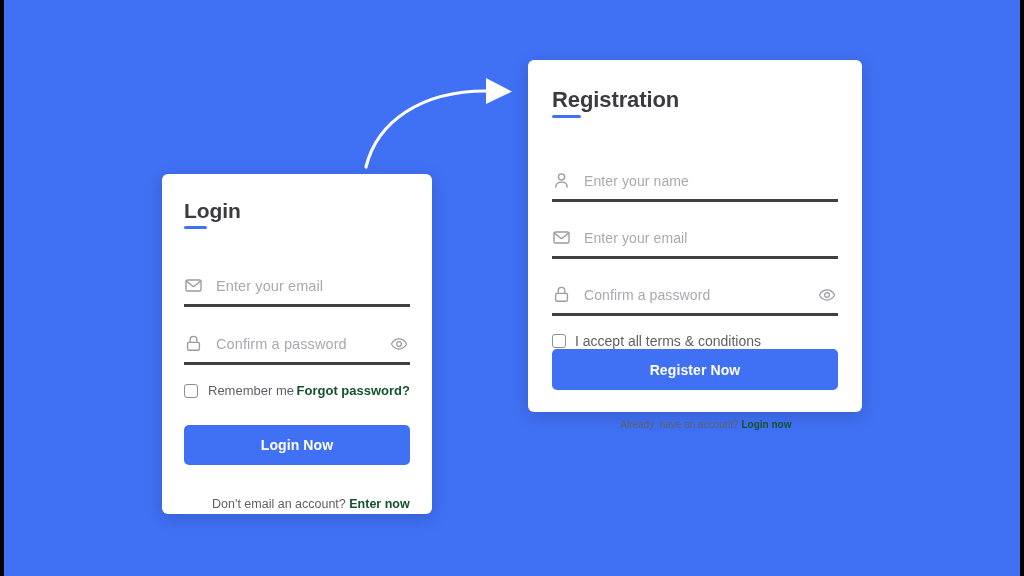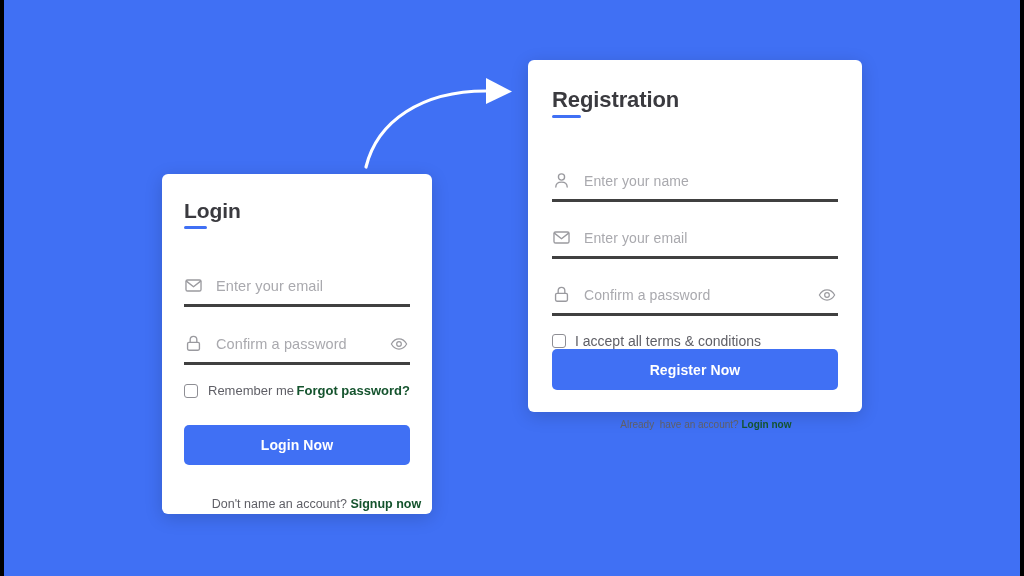--- a/index.html
+++ b/index.html
@@ -240,21 +240,21 @@
         <div style="display:flex;align-items:center;">
           <span class="cbox"></span>
           <span class="cbox-label">Remember me</span>
         </div>
         <a class="link" href="#">Forgot password?</a>
       </div>
 
       <button class="submit-btn">Login Now</button>
 
       <div class="card-footer">
-        <span>Don't name an account? </span><a class="link" href="#">Signup now</a>
+        <span>Don't email an account? </span><a class="link" href="#">Enter now</a>
       </div>
 
     </div>
   </div>
 
   <div class="card card-register">
 
     <h1 class="heading">
       <span>Registration</span>
       <span class="accent"></span>

